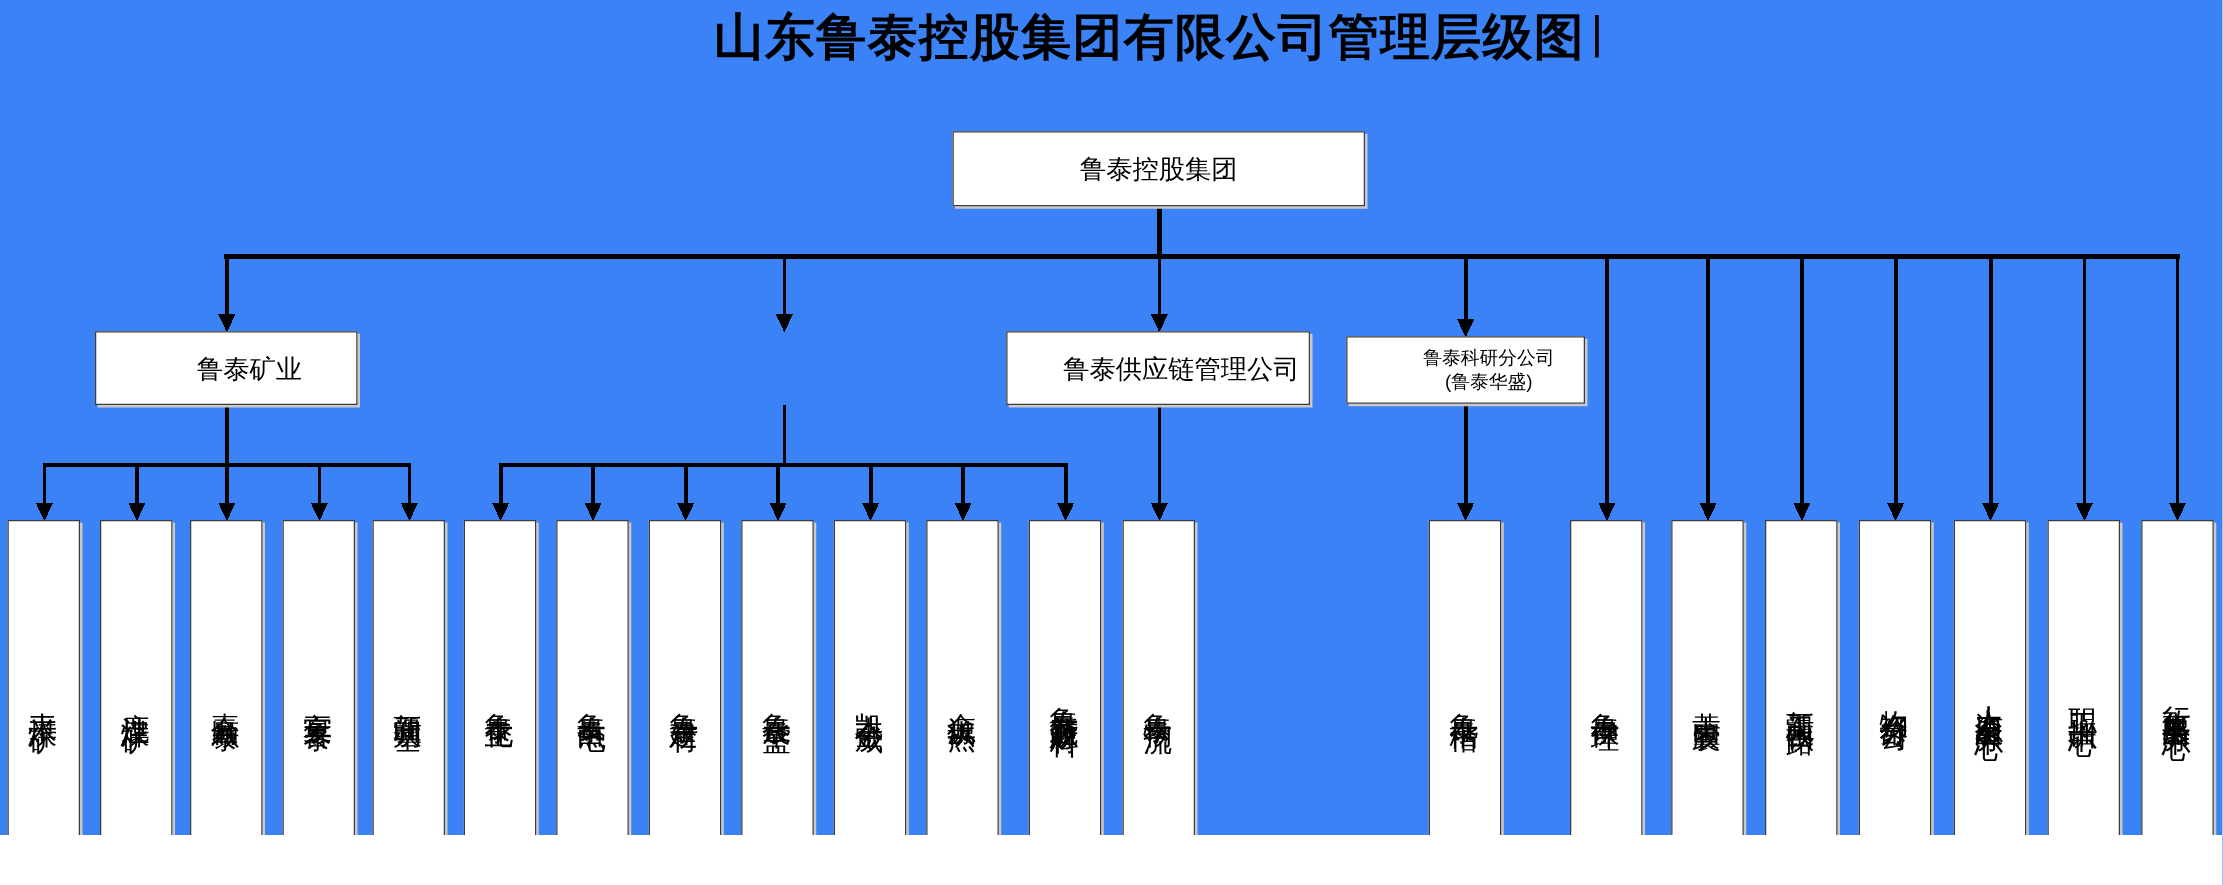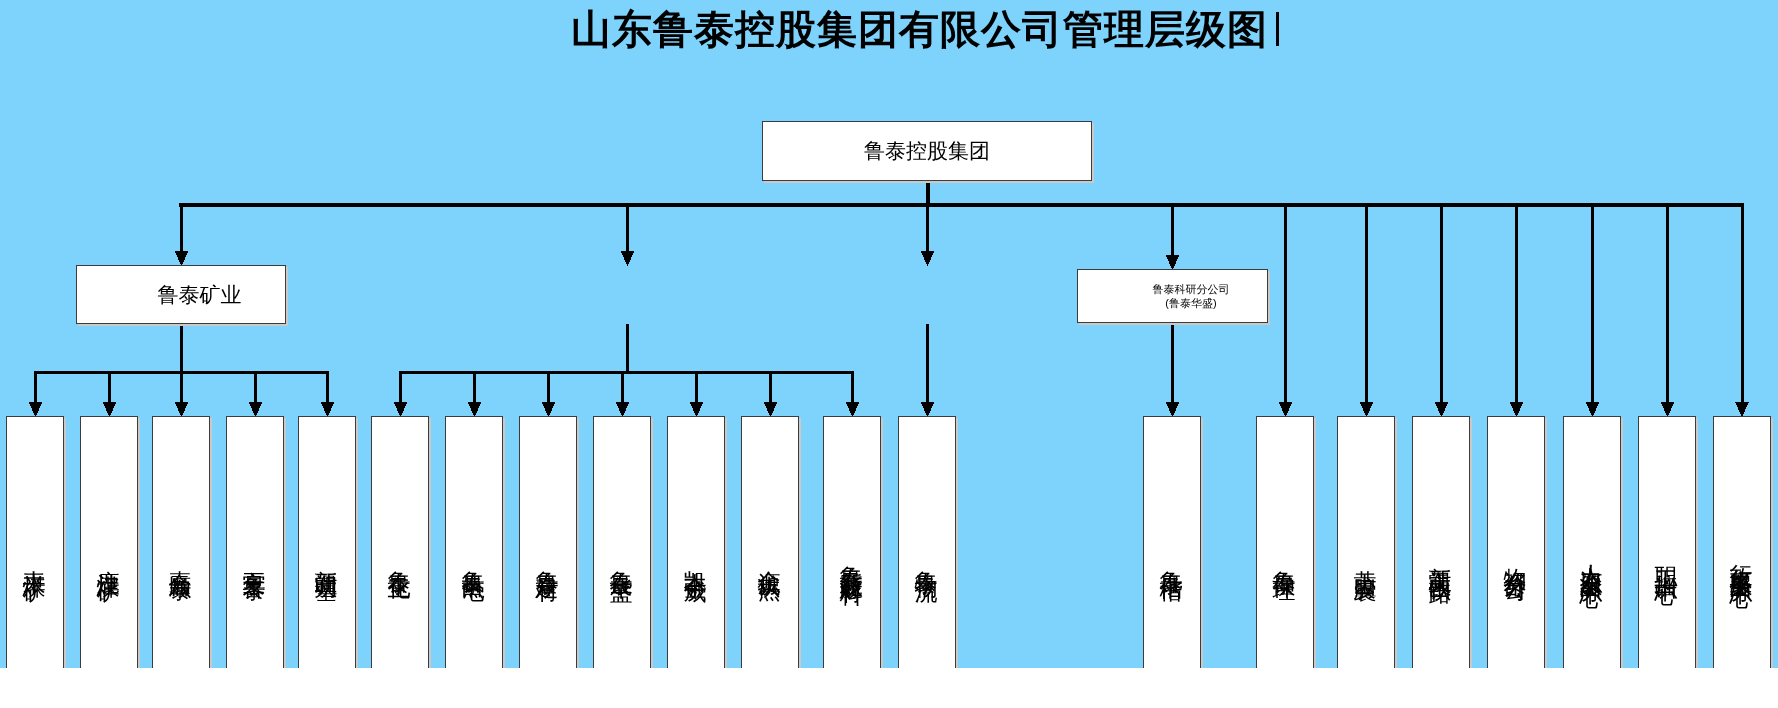--- a/index.html
+++ b/index.html
@@ -1,30 +1,30 @@
 <!DOCTYPE html>
 <html><head>
 <meta charset="utf-8">
 <style>
   html,body{margin:0;padding:0;background:#ffffff;}
-  .canvas{position:relative;width:1778px;height:668px;background:#7dd3fc;overflow:hidden;
+  .canvas{position:relative;width:1778px;height:668px;background:#3b82f6;overflow:hidden;
           font-family:"Liberation Sans",sans-serif;color:#000;}
   .title{position:absolute;left:925px;top:2px;transform:translateX(-50%);
          font-family:"Liberation Serif",serif;font-weight:bold;font-size:40px;
          letter-spacing:1px;white-space:nowrap;color:#000;}
   .cursor{display:inline-block;width:3px;height:34px;background:#000;margin-left:8px;vertical-align:-3px;}
   .box{position:absolute;background:#fff;border:1px solid #3c3c3c;box-sizing:border-box;
        box-shadow:2px 2px 0 #c9c9c9;display:flex;flex-direction:column;
        align-items:center;justify-content:center;text-align:center;}
-  .root-box{left:762px;top:105px;width:330px;height:60px;font-size:21px;margin-top:16px;}
+  .root-box{left:762px;top:105px;width:330px;height:60px;font-size:21px;}
   .l2{height:59px;top:265px;font-size:21px;padding-left:37px;}
   .l2-mining{left:76px;width:210px;}
   .l2-chem{left:512px;width:230px;}
   .l2-supply{left:805px;width:243px;}
-  .l2-research{left:1077px;top:269px;width:191px;height:54px;font-size:11px;line-height:1.3;}
+  .l2-research{left:1077px;top:269px;width:191px;height:54px;font-size:15px;line-height:1.3;}
   .leaf{top:416px;width:58px;height:283px;}
   .vtext{writing-mode:vertical-rl;text-orientation:upright;font-size:23px;letter-spacing:3px;}
   svg.wires{position:absolute;left:0;top:0;pointer-events:none;}
   svg.wires line{stroke:#000;}
   svg.wires polygon{fill:#000;}
 </style>
 </head>
 <body>
 
 <div class="canvas">
@@ -111,20 +111,23 @@
     </g>
   </svg>
 
   <div class="box root-box">
     <span>鲁泰控股集团</span>
   </div>
 
   <div class="box l2 l2-mining">
     <span>鲁泰矿业</span>
   </div>
+  <div class="box l2 l2-supply">
+    <span>鲁泰供应链管理公司</span>
+  </div>
   <div class="box l2 l2-research">
     <span>鲁泰科研分公司</span>
     <span>(鲁泰华盛)</span>
   </div>
 
   <div class="box leaf" style="left:6px">
       <span class="vtext">太平煤矿</span>
     </div>
   <div class="box leaf" style="left:80px">
       <span class="vtext">鹿洼煤矿</span>

